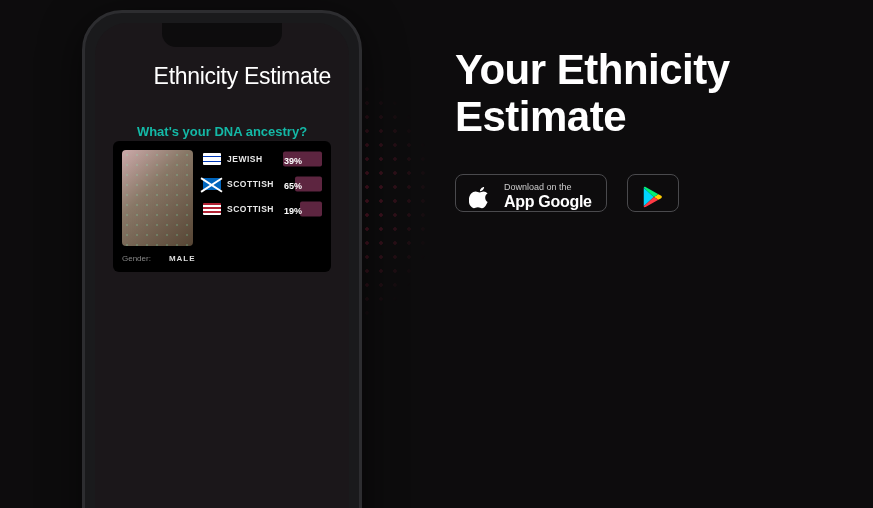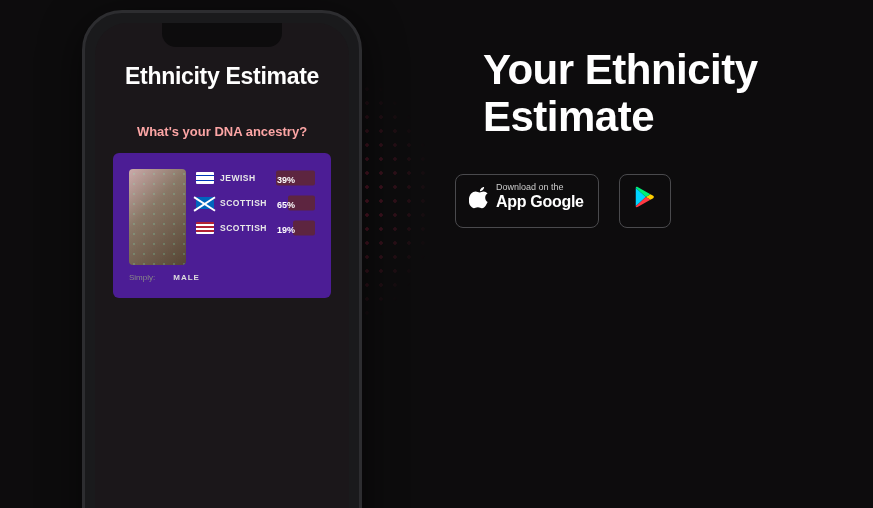--- a/index.html
+++ b/index.html
@@ -51,36 +51,36 @@
     background: #0d0c0d;
     border-bottom-left-radius: 14px;
     border-bottom-right-radius: 14px;
   }
   .screen {
     padding: 40px 18px 18px;
     color: #fff;
   }
   .screen-title {
     font-size: 23px;
-    font-weight: 700;
-    text-align: center;
+    font-weight: 400;
+    text-align: right;
     letter-spacing: -0.3px;
   }
   .screen-sub {
     margin-top: 34px;
     font-size: 13px;
     font-weight: 700;
     text-align: center;
-    color: #fca5a5;
+    color: #14b8a6;
   }
   .card {
-    margin-top: 14px;
-    background: #4c1d95;
+    margin-top: 2px;
+    background: #000000;
     border-radius: 6px;
-    padding: 16px;
+    padding: 9px;
   }
   .card-top {
     display: flex;
     gap: 10px;
   }
   .photo {
     width: 86px; height: 96px;
     border-radius: 4px;
     background: linear-gradient(135deg,#caa 0%, #876 40%, #543 100%);
     position: relative;
@@ -156,40 +156,39 @@
     left: 455px;
     top: 46px;
     width: 380px;
     color: #fff;
   }
   .headline {
     font-size: 42px;
     font-weight: 800;
     line-height: 1.12;
     letter-spacing: -0.5px;
-    margin-left: 28px;
   }
   .desc {
     margin-top: 26px;
     font-size: 16px;
     line-height: 1.55;
     color: #9c9aa1;
   }
   .stores {
     margin-top: 34px;
     display: flex;
     gap: 20px;
   }
   .store-btn {
     display: flex;
     align-items: center;
-    gap: 4px;
+    gap: 12px;
     border: 1.5px solid #4a4a4d;
     border-radius: 8px;
-    padding: 8px 14px 16px 12px;
+    padding: 8px 14px 0 12px;
     background: #0d0c0d;
     cursor: pointer;
     color: #fff;
   }
   .store-icon { width: 24px; height: 26px; display:flex; align-items:center; justify-content:center; }
   .store-text { display: flex; flex-direction: column; line-height: 1.1; text-align:left; }
   .store-small { font-size: 9px; color: #ccc; }
   .store-big { font-size: 16px; font-weight: 600; letter-spacing: -0.3px; }
 </style>
 </head>
@@ -220,21 +219,21 @@
                 <span class="pct-wrap"><span class="pct-bar" style="width:27px"></span><span class="pct">65%</span></span>
               </div>
               <div class="row">
                 <span class="flag us"></span>
                 <span class="eth-name">SCOTTISH</span>
                 <span class="pct-wrap"><span class="pct-bar" style="width:22px"></span><span class="pct">19%</span></span>
               </div>
             </div>
         </div>
         <div class="gender">
-          <span>Simply:</span>
+          <span>Gender:</span>
           <span class="gender-val">MALE</span>
         </div>
       </div>
     </div>
   </div>
 </div>
 
 <div class="right">
   <div class="headline">Your Ethnicity Estimate</div>
   <div class="stores">

